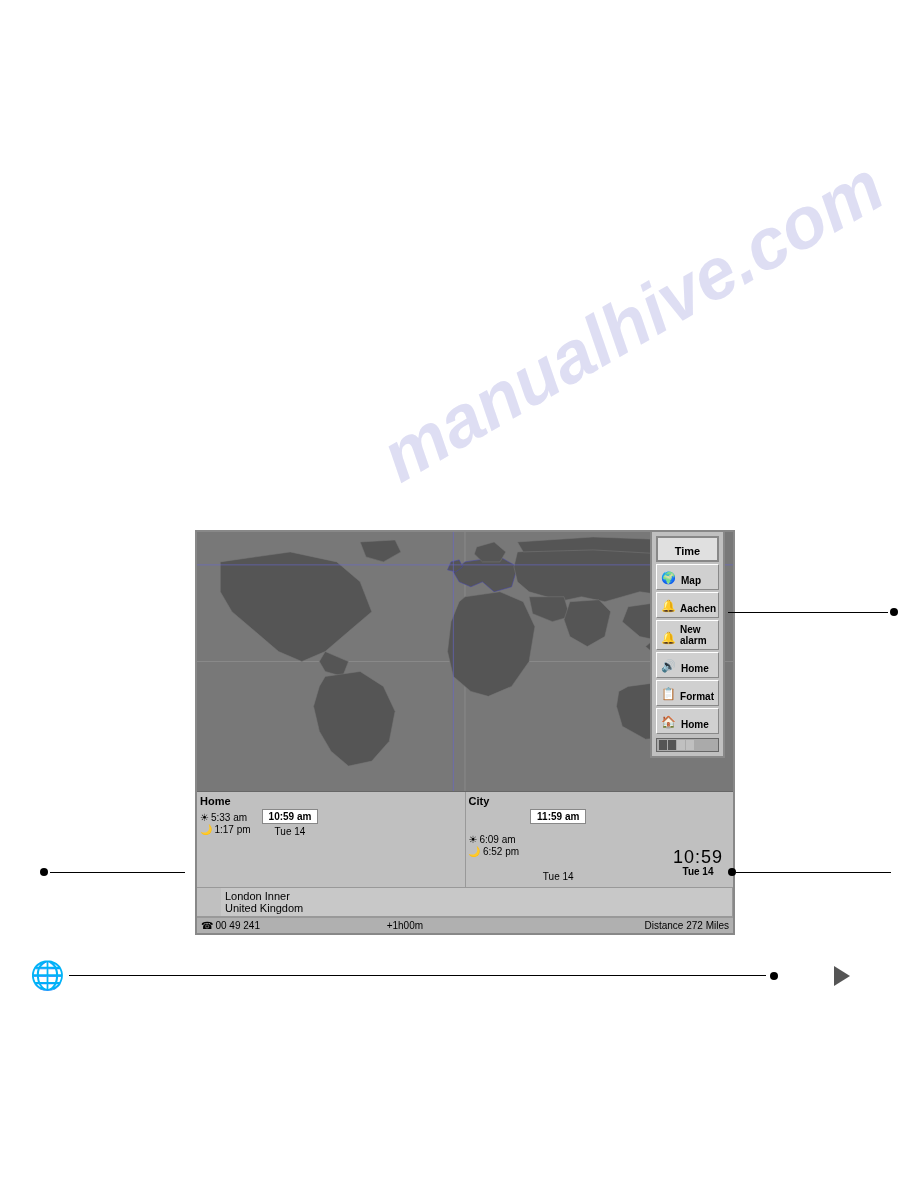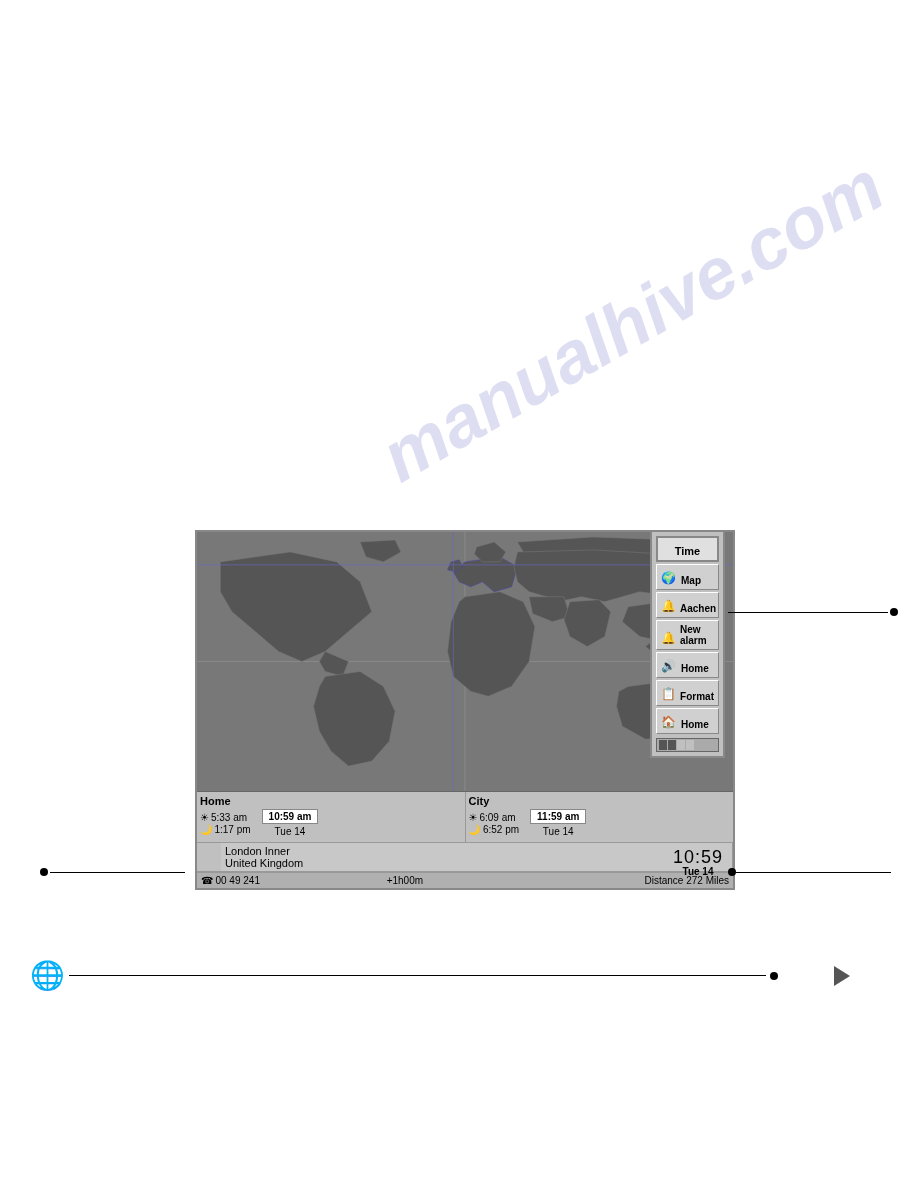--- a/index.html
+++ b/index.html
@@ -472,21 +472,21 @@
           <div class="sun-times">
             <div class="sun-time-entry">
               <span>☀</span>
               <span>6:09 am</span>
             </div>
             <div class="sun-time-entry">
               <span>🌙</span>
               <span>6:52 pm</span>
             </div>
           </div>
-          <div style="display:flex;flex-direction:column;align-items:center;margin-left:8px;">
+          <div style="display:flex;flex-direction:column;align-items:center;margin-left:8px;gap:45px;">
             <div class="time-badge">11:59 am</div>
             <div class="date-text">Tue  14</div>
           </div>
         </div>
       </div>
     </div>
 
     <div class="location-name-row">
       <div class="home-location">
         <div>London Inner</div>

